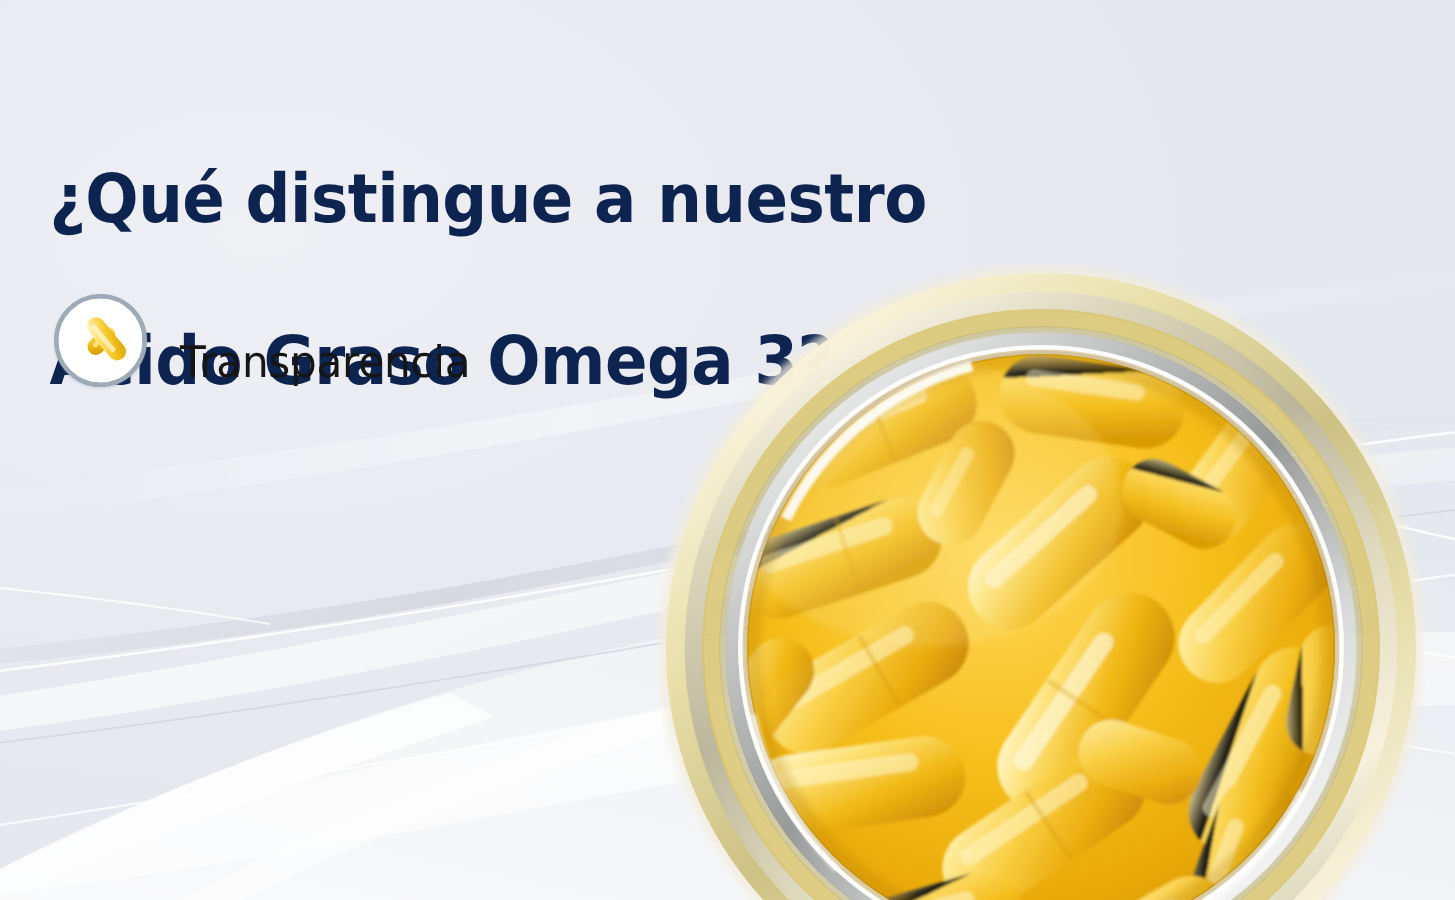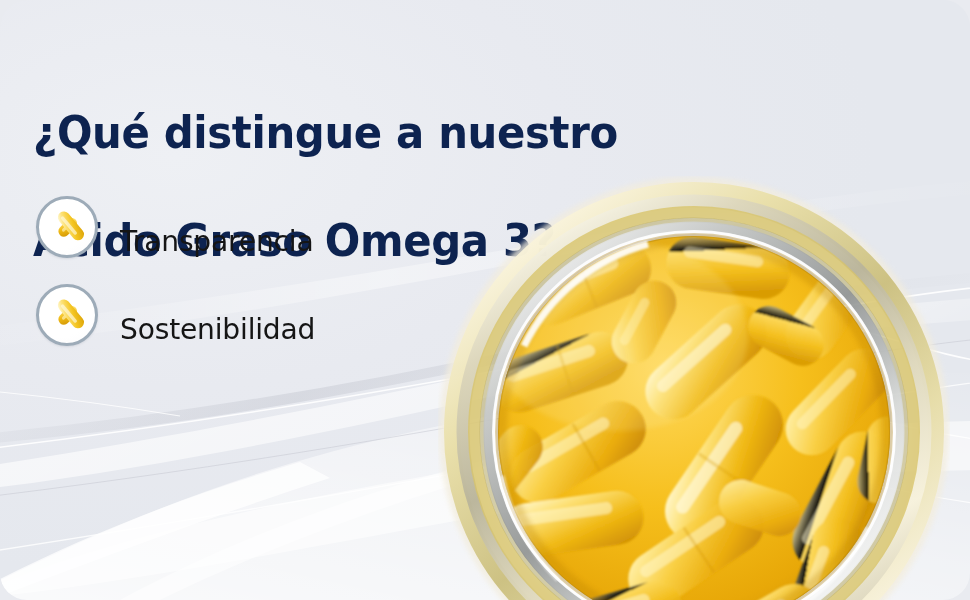--- a/index.html
+++ b/index.html
@@ -6,21 +6,20 @@
   body{
     width:970px;height:600px;overflow:hidden;
     font-family:"Liberation Sans", sans-serif;
     background:#e9ebf0;
   }
   #banner{
     position:relative;width:970px;height:600px;overflow:hidden;
     background:
       radial-gradient(ellipse 700px 420px at 18% 26%, #eef0f4 0%, #e8eaf0 55%, #e5e8ee 100%),
       linear-gradient(160deg,#eceef2 0%,#e7e9ef 50%,#e4e7ed 100%);
-    border-radius: 27px;
   }
 
   
   .waves{position:absolute;inset:0;width:970px;height:600px;pointer-events:none;}
 
   
   #heading{
     position:absolute;left:33px;top:22px;width:640px;
     font-family:"DejaVu Sans", sans-serif;
     font-weight:700;
@@ -158,37 +157,20 @@
                 <rect x="-6" y="-17" width="12" height="34" rx="6" fill="url(#capB1)"></rect>
               <rect x="-3" y="-13" width="3.4" height="23" rx="1.7" fill="#fffbe2" opacity="0.66"></rect>
               </g>
           </g>
         </svg>
       </span>
       <span class="benefit-label">Transparencia</span>
     </li>
 
 
-    <li class="benefit">
-      <span class="badge">
-        <svg width="44" height="44" viewBox="0 0 44 44" xmlns="http://www.w3.org/2000/svg">
-          <g transform="translate(22,23) rotate(-2)">
-            <g transform="rotate(46)">
-                <rect x="-5.5" y="-12" width="11" height="22" rx="5.5" fill="url(#capA1)"></rect>
-              <rect x="-2.6" y="-8.5" width="3" height="14" rx="1.5" fill="#fff6c8" opacity="0.62"></rect>
-              </g>
-            <g transform="translate(4,-2) rotate(-38)">
-                <rect x="-6" y="-17" width="12" height="34" rx="6" fill="url(#capB1)"></rect>
-              <rect x="-3" y="-13" width="3.4" height="23" rx="1.7" fill="#fffbe2" opacity="0.66"></rect>
-              </g>
-          </g>
-        </svg>
-      </span>
-      <span class="benefit-label">Sostenibilidad</span>
-    </li>
 
   </ul>
 
   <div id="jar-photo">
     <svg viewBox="0 0 512 512" width="512" height="512" xmlns="http://www.w3.org/2000/svg">
       <defs>
 
         <radialGradient id="glassGlow" cx="0.5" cy="0.5" r="0.5">
           <stop offset="82%" stop-color="#f0ead6" stop-opacity="0"></stop>
           <stop offset="92%" stop-color="#efe6c9" stop-opacity="0.85"></stop>

